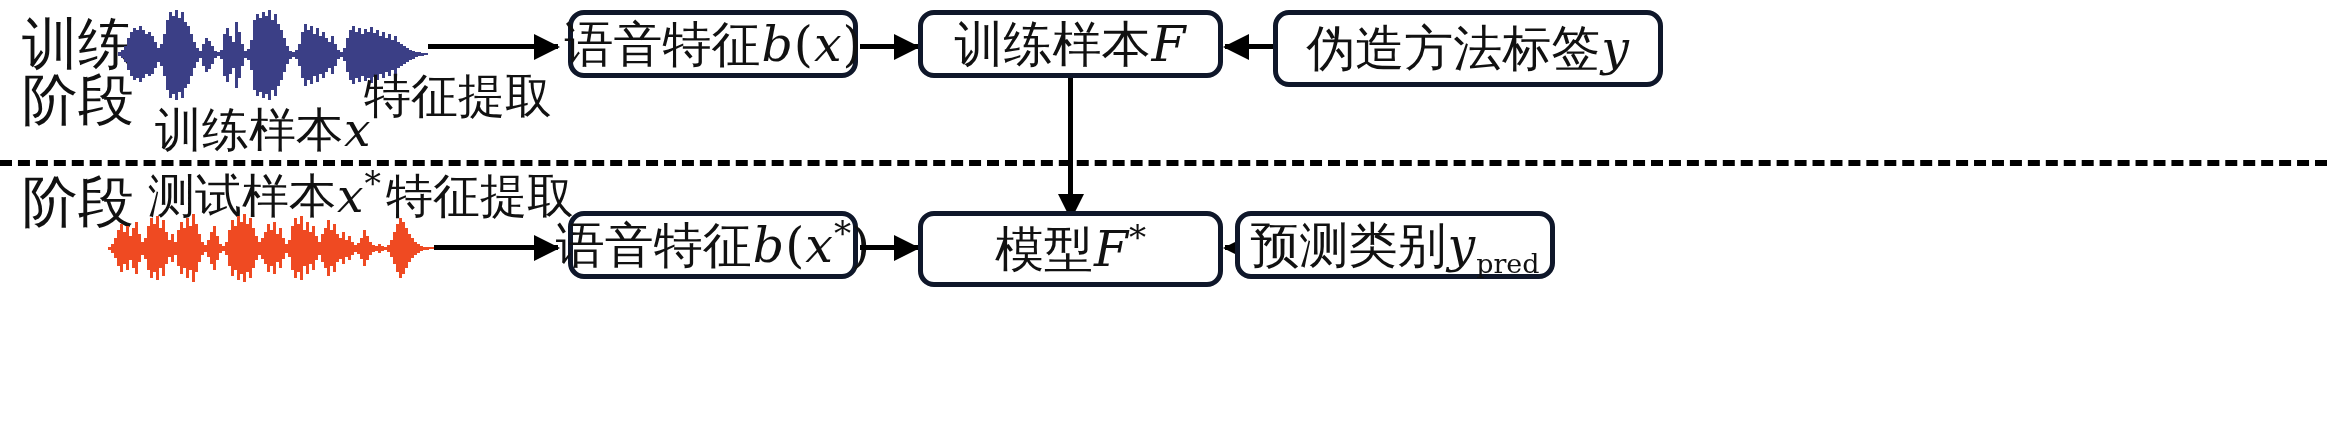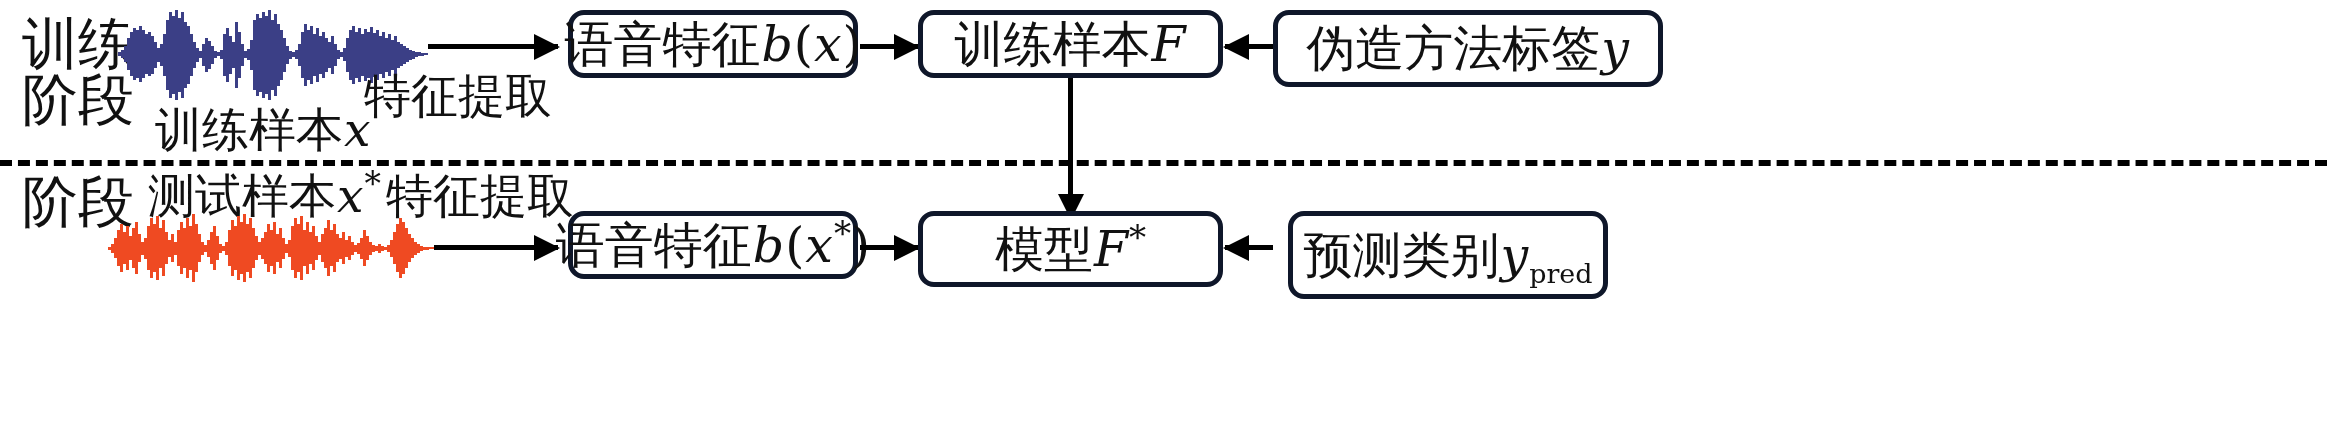--- a/index.html
+++ b/index.html
@@ -339,17 +339,17 @@
 <div class="arrow-h" style="left:860px;top:245px;width:58px;"></div>
 
 <div class="box" style="left:918px;top:211px;width:305px;height:76px;">
   <span class="lbl">
     <span>模型</span><i class="mi">F</i><sup class="star">*</sup>
   </span>
 </div>
 
 <div class="arrow-h left" style="left:1225px;top:245px;width:48px;"></div>
 
-<div class="box" style="left:1288px;top:211px;width:320px;height:88px;align-items:center;">
+<div class="box" style="left:1235px;top:211px;width:320px;height:68px;align-items:center;">
   <span class="lbl">
     <span>预测类别</span><i class="mi">y</i><sub class="sb">pred</sub>
   </span>
 </div>
 
 </body></html>

